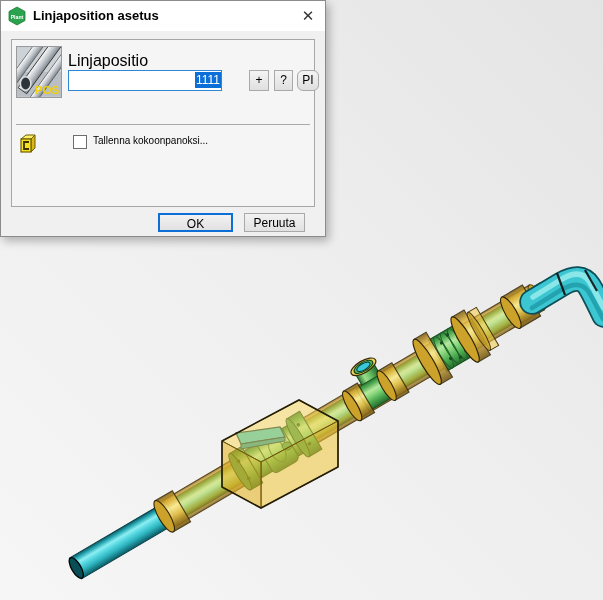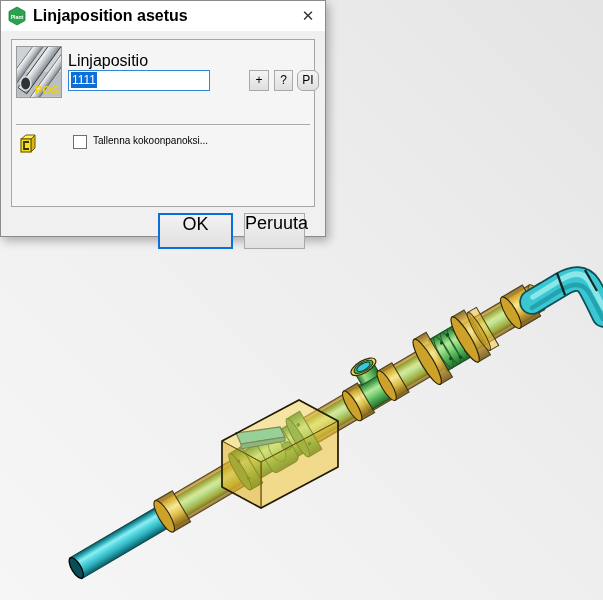--- a/index.html
+++ b/index.html
@@ -7,43 +7,43 @@
   #stage{position:relative;width:603px;height:600px;overflow:hidden;
          background:linear-gradient(to bottom left,#e4e4e4 0%,#eeeeee 45%,#f6f6f6 100%);}
   #scene{position:absolute;left:0;top:0;}
 
   
   .dialog{position:absolute;left:0;top:0;width:326px;height:237px;background:#f0f0f0;
           border:1px solid #8b8b8b;box-shadow:3px 4px 9px rgba(0,0,0,.28);box-sizing:border-box;}
   .titlebar{position:absolute;left:0;top:0;right:0;height:30px;background:#ffffff;}
   .app-icon{position:absolute;left:6px;top:5px;width:20px;height:20px;}
   .title{position:absolute;left:32px;top:0;height:30px;line-height:30px;
-         font-size:16px;font-weight:700;color:#000;}
+         font-size:13px;font-weight:700;color:#000;}
   .close-btn{position:absolute;right:6px;top:5px;width:22px;height:20px;text-align:center;
              line-height:20px;font-size:15px;color:#333;cursor:pointer;}
   .groupbox{position:absolute;left:10px;top:38px;width:304px;height:168px;background:#f5f5f5;
             border:1px solid #a6a6a6;box-sizing:border-box;}
   .pos-icon{position:absolute;left:4px;top:6px;width:46px;height:52px;border:1px solid #9a9a9a;box-sizing:border-box;}
   .field-label{position:absolute;left:56px;top:12px;font-size:16px;color:#000;}
-  .textbox{position:absolute;left:56px;top:30px;width:142px;height:21px;background:#fff;
-           border:1px solid #2e86d6;box-sizing:border-box;font-size:12px;line-height:19px;padding-left:2px;}
+  .textbox{position:absolute;left:56px;top:30px;width:154px;height:21px;background:#fff;
+           border:1px solid #2e86d6;box-sizing:border-box;font-size:12px;line-height:19px;padding-left:2px;text-align:right;}
   .textbox .sel{background:#0b6fd7;color:#fff;padding:1px 1px;}
   .mini-btn{position:absolute;top:30px;height:21px;background:linear-gradient(#f4f4f4,#dfdfdf);
             border:1px solid #a9a9a9;box-sizing:border-box;font-size:12px;text-align:center;
             line-height:19px;color:#000;cursor:pointer;}
   .btn-plus{left:237px;width:20px;}
   .btn-help{left:262px;width:19px;}
   .btn-pi{left:285px;width:22px;border-radius:6px;}
   .separator{position:absolute;left:4px;top:84px;width:294px;height:1px;background:#aaaaaa;}
   .cube-icon{position:absolute;left:6px;top:94px;width:19px;height:19px;}
   .checkbox{position:absolute;left:61px;top:95px;width:14px;height:14px;background:#fff;
             border:1px solid #6d6d6d;box-sizing:border-box;cursor:pointer;}
   .checkbox-label{position:absolute;left:81px;top:95px;font-size:10px;color:#000;}
-  .btn{position:absolute;top:212px;height:36px;background:linear-gradient(#f2f2f2,#e1e1e1);
-       font-size:18px;text-align:center;line-height:18px;color:#000;box-sizing:border-box;cursor:pointer;}
+  .btn{position:absolute;top:212px;height:19px;background:linear-gradient(#f2f2f2,#e1e1e1);
+       font-size:12px;text-align:center;line-height:18px;color:#000;box-sizing:border-box;cursor:pointer;}
   .btn-ok{left:157px;width:75px;border:2px solid #0b6fd7;}
   .btn-cancel{left:243px;width:61px;border:1px solid #a9a9a9;}
 </style>
 </head>
 <body>
 
 <div id="stage">
 
   <svg id="scene" width="603" height="600" viewBox="0 0 603 600">
     <defs>

